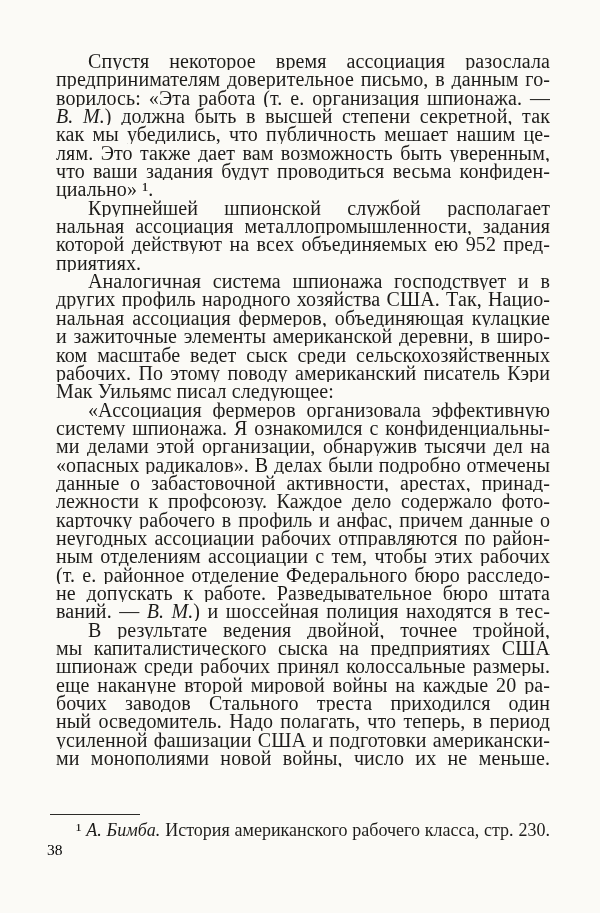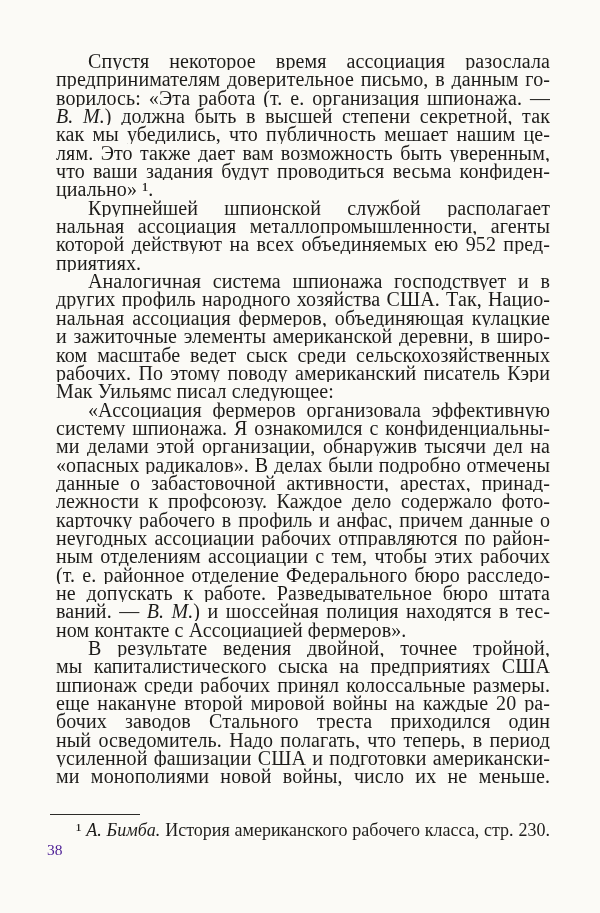--- a/index.html
+++ b/index.html
@@ -68,41 +68,41 @@
     text-align: justify;
     text-align-last: justify;
     -moz-text-align-last: justify;
   }
   .page-number {
     position: absolute;
     left: 47px;
     top: 841px;
     font-size: 15.5px;
     line-height: 18px;
-    color: #4c1d95;
+    color: #000000;
   }
 </style>
 </head>
 <body style="background: rgb(251, 250, 246); color: rgb(29, 28, 26);">
 
 <div class="page">
   <main class="text-block">
       <div class="paragraph">
         <div class="line first">Спустя некоторое время ассоциация разослала</div>
         <div class="line">предпринимателям доверительное письмо, в данным го-</div>
         <div class="line">ворилось: «Эта работа (т. е. организация шпионажа. —</div>
         <div class="line"><i>В. М.</i>) должна быть в высшей степени секретной, так</div>
         <div class="line">как мы убедились, что публичность мешает нашим це-</div>
         <div class="line">лям. Это также дает вам возможность быть уверенным,</div>
         <div class="line">что ваши задания будут проводиться весьма конфиден-</div>
         <div class="line last">циально» ¹.</div>
       </div>
       <div class="paragraph">
         <div class="line first">Крупнейшей шпионской службой располагает Нацио-</div>
-        <div class="line">нальная ассоциация металлопромышленности, агенты</div>
+        <div class="line">нальная ассоциация металлопромышленности, задания</div>
         <div class="line">которой действуют на всех объединяемых ею 952 пред-</div>
         <div class="line last">приятиях.</div>
       </div>
       <div class="paragraph">
         <div class="line first">Аналогичная система шпионажа господствует и в</div>
         <div class="line">других профиль народного хозяйства США. Так, Нацио-</div>
         <div class="line">нальная ассоциация фермеров, объединяющая кулацкие</div>
         <div class="line">и зажиточные элементы американской деревни, в широ-</div>
         <div class="line">ком масштабе ведет сыск среди сельскохозяйственных</div>
         <div class="line">рабочих. По этому поводу американский писатель Кэри</div>
@@ -114,21 +114,20 @@
         <div class="line">ми делами этой организации, обнаружив тысячи дел на</div>
         <div class="line">«опасных радикалов». В делах были подробно отмечены</div>
         <div class="line">данные о забастовочной активности, арестах, принад-</div>
         <div class="line">лежности к профсоюзу. Каждое дело содержало фото-</div>
         <div class="line">карточку рабочего в профиль и анфас, причем данные о</div>
         <div class="line">неугодных ассоциации рабочих отправляются по район-</div>
         <div class="line">ным отделениям ассоциации с тем, чтобы этих рабочих</div>
         <div class="line">(т. е. районное отделение Федерального бюро расследо-</div>
         <div class="line">не допускать к работе. Разведывательное бюро штата</div>
         <div class="line">ваний. — <i>В. М.</i>) и шоссейная полиция находятся в тес-</div>
-        <div class="line last">ном контакте с Ассоциацией фермеров».</div>
       </div>
       <div class="paragraph">
         <div class="line first">В результате ведения двойной, точнее тройной, систе-</div>
         <div class="line">мы капиталистического сыска на предприятиях США</div>
         <div class="line">шпионаж среди рабочих принял колоссальные размеры.</div>
         <div class="line">еще накануне второй мировой войны на каждые 20 ра-</div>
         <div class="line">бочих заводов Стального треста приходился один секрет-</div>
         <div class="line">ный осведомитель. Надо полагать, что теперь, в период</div>
         <div class="line">усиленной фашизации США и подготовки американски-</div>
         <div class="line">ми монополиями новой войны, число их не меньше.</div>

